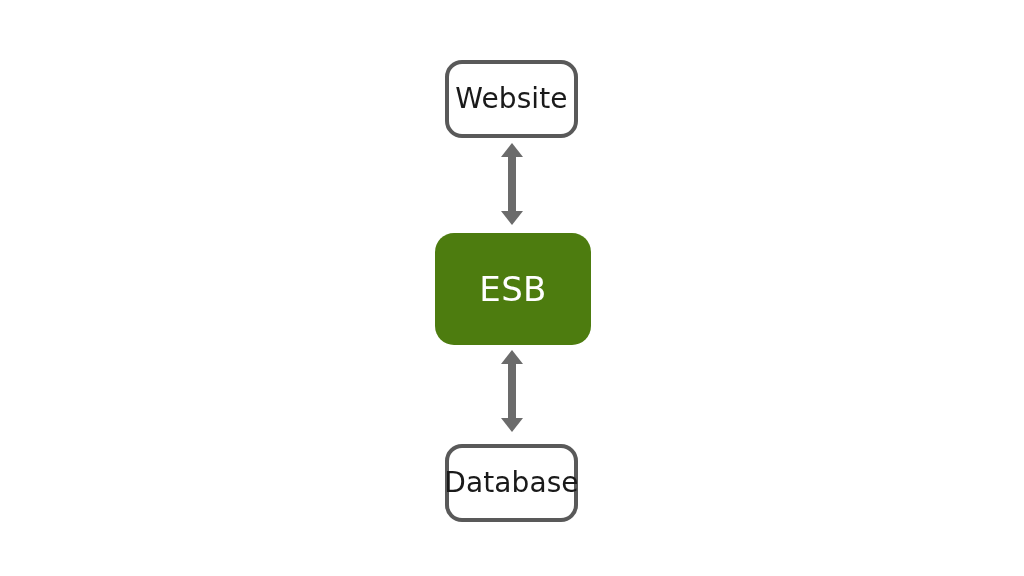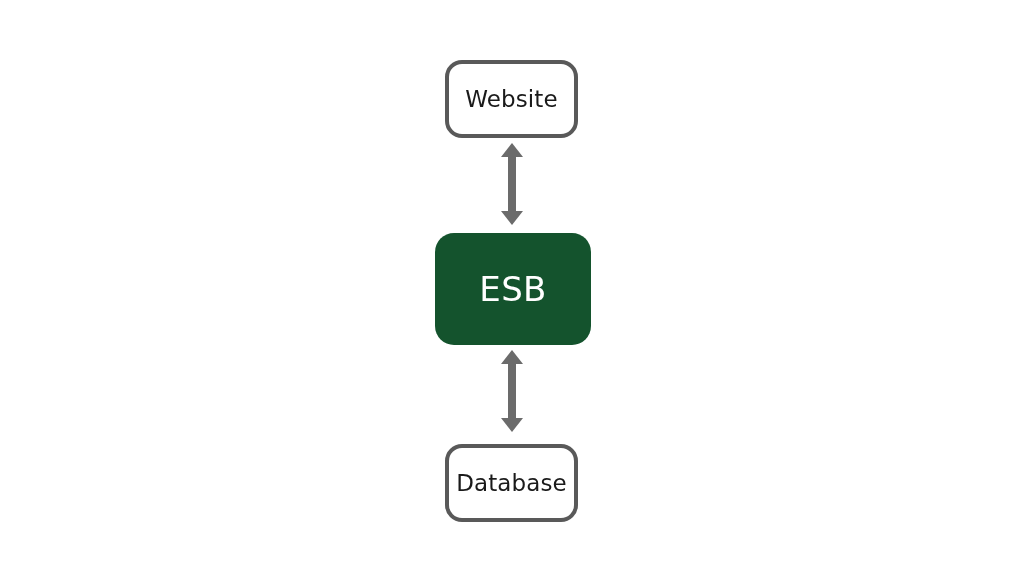--- a/index.html
+++ b/index.html
@@ -31,21 +31,21 @@
     text-align: center;
     line-height: 1;
     user-select: none;
   }
 
   .node-outline {
     background: #ffffff;
     border: 4px solid #595959;
     border-radius: 17px;
     color: #1a1a1a;
-    font-size: 23px;
+    font-size: 28px;
     letter-spacing: 0.1px;
   }
 
   .node-filled {
     background: #45ac9f;
     border: none;
     border-radius: 19px;
     color: #ffffff;
     font-size: 34px;
     letter-spacing: 0.3px;
@@ -81,21 +81,21 @@
   </div>
 
   <svg class="connector" id="connector-website-esb" viewBox="0 0 32 82" width="32" height="82">
     <g>
       <rect x="12" y="11" width="8" height="60" fill="#6b6b6b"></rect>
       <polygon points="16,0 27,14 5,14" fill="#6b6b6b"></polygon>
       <polygon points="16,82 5,68 27,68" fill="#6b6b6b"></polygon>
     </g>
   </svg>
 
-  <div class="node node-filled" id="node-esb" style="background: #14532d; color: rgb(255, 255, 255);">
+  <div class="node node-filled" id="node-esb" style="background: #4d7c0f; color: rgb(255, 255, 255);">
     <span class="node-label">ESB</span>
   </div>
 
   <svg class="connector" id="connector-esb-database" viewBox="0 0 32 82" width="32" height="82">
     <g>
       <rect x="12" y="11" width="8" height="60" fill="#6b6b6b"></rect>
       <polygon points="16,0 27,14 5,14" fill="#6b6b6b"></polygon>
       <polygon points="16,82 5,68 27,68" fill="#6b6b6b"></polygon>
     </g>
   </svg>

